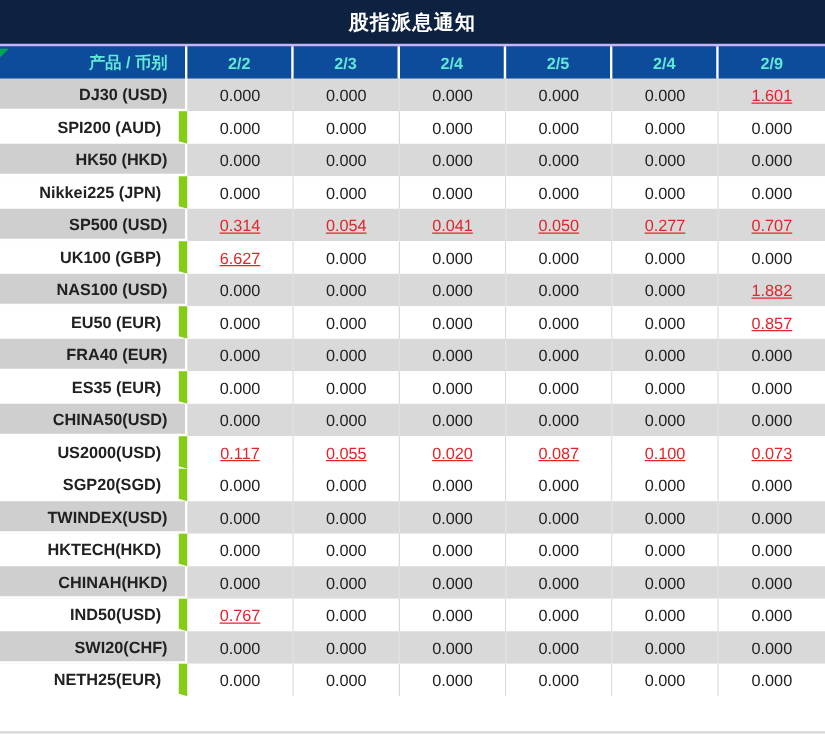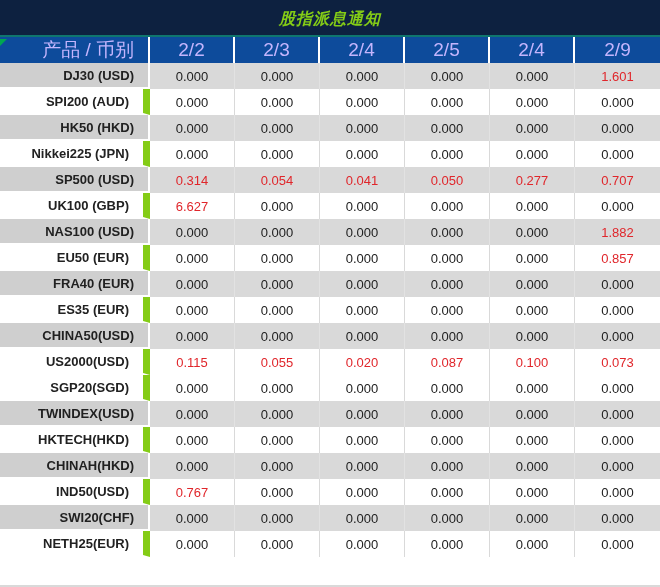--- a/index.html
+++ b/index.html
@@ -9,51 +9,51 @@
     --label-gray:#cfcfcf;
     --red:#e0262b;
     --text:#212121;
     --marker-green:#00a651;
   }
   *{margin:0;padding:0;box-sizing:border-box;}
   html,body{width:660px;height:587px;overflow:hidden;background:#fff;
     font-family:"Liberation Sans","DejaVu Sans",sans-serif;}
   .wrap{width:660px;height:587px;position:relative;border-bottom:2px solid #d9d9d9;}
   .titlebar{
-    height:37px;background:var(--title-bg);color:#84cc16;
+    height:37px;background:var(--title-bg);color:#ffffff;
     font-size:16px;font-weight:bold;text-align:center;line-height:37px;
-    border-bottom:2px solid #0f766e;letter-spacing:1px;font-style:italic;
+    border-bottom:2px solid #c4b5fd;letter-spacing:1px;
   }
   .green-marker{
     position:absolute;left:0;top:39px;width:0;height:0;
     border-top:7px solid var(--marker-green);border-right:7px solid transparent;
     z-index:3;
   }
   table{width:660px;border-collapse:separate;border-spacing:0;table-layout:fixed;}
   th{
-    height:26px;background:var(--header-bg);color:#c4b5fd;
-    font-size:19px;font-weight:normal;text-align:center;
+    height:26px;background:var(--header-bg);color:#5eead4;
+    font-size:13px;font-weight:bold;text-align:center;
     border-right:2px solid #fff;
   }
   th:last-child{border-right:none;margin-left:26px;}
   th.label-h{width:150px;text-align:right;padding-right:14px;}
   td{height:26px;font-size:13px;color:var(--text);vertical-align:middle;}
   td.label{
     text-align:right;padding-right:14px;font-weight:bold;
     border-bottom:2px solid #fff;
   }
   td.value{text-align:center;}
   tr.gray td{background:var(--row-gray);}
   tr.gray td.label{background:var(--label-gray);border-right:2px solid #fff;margin-left:48px;}
   tr.gray td.value{border-right:1px solid #e2e2e2;}
   tr.white td{background:#fff;}
   tr.white td.label{border-right:7px solid #84cc16;}
   tr.white td.value{border-right:1px solid #d9d9d9;}
   tr td.value:last-child{border-right:none;}
-  td.red{color:var(--red);}
+  td.red{color:var(--red);text-decoration:underline;}
 </style>
 </head>
 <body>
 
 <div class="wrap">
   <div class="titlebar">股指派息通知</div>
   <div class="green-marker"></div>
   <table>
     <thead>
       <tr id="header-row">
@@ -161,21 +161,21 @@
           <td class="label">CHINA50(USD)</td>
           <td class="value">0.000</td>
           <td class="value">0.000</td>
           <td class="value">0.000</td>
           <td class="value">0.000</td>
           <td class="value">0.000</td>
           <td class="value">0.000</td>
         </tr>
         <tr class="white">
           <td class="label">US2000(USD)</td>
-          <td class="value red">0.115</td>
+          <td class="value red">0.117</td>
           <td class="value red">0.055</td>
           <td class="value red">0.020</td>
           <td class="value red">0.087</td>
           <td class="value red">0.100</td>
           <td class="value red">0.073</td>
         </tr>
         <tr class="white">
           <td class="label">SGP20(SGD)</td>
           <td class="value">0.000</td>
           <td class="value">0.000</td>

